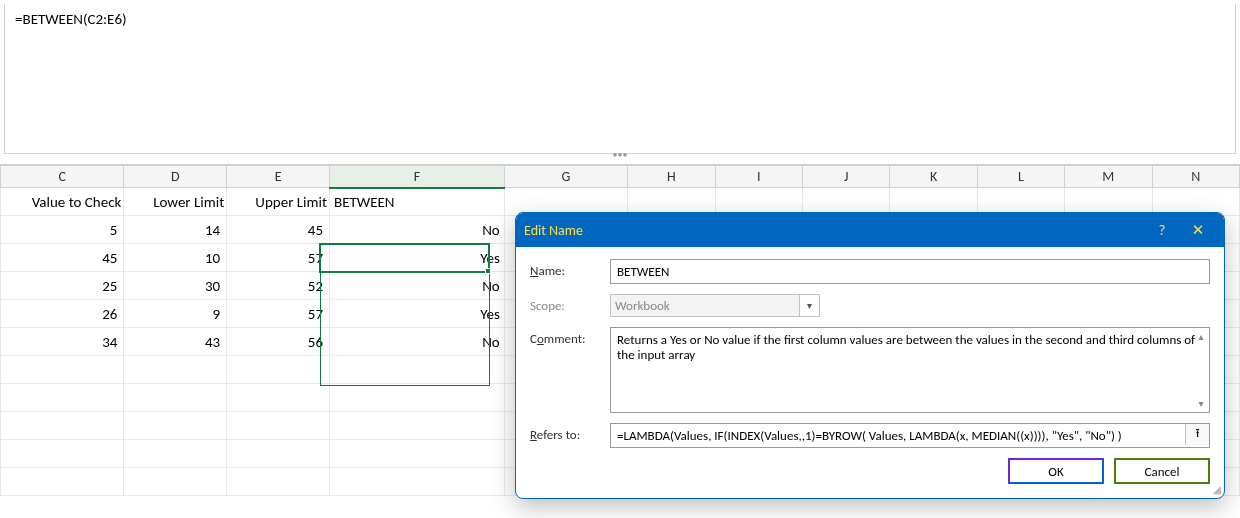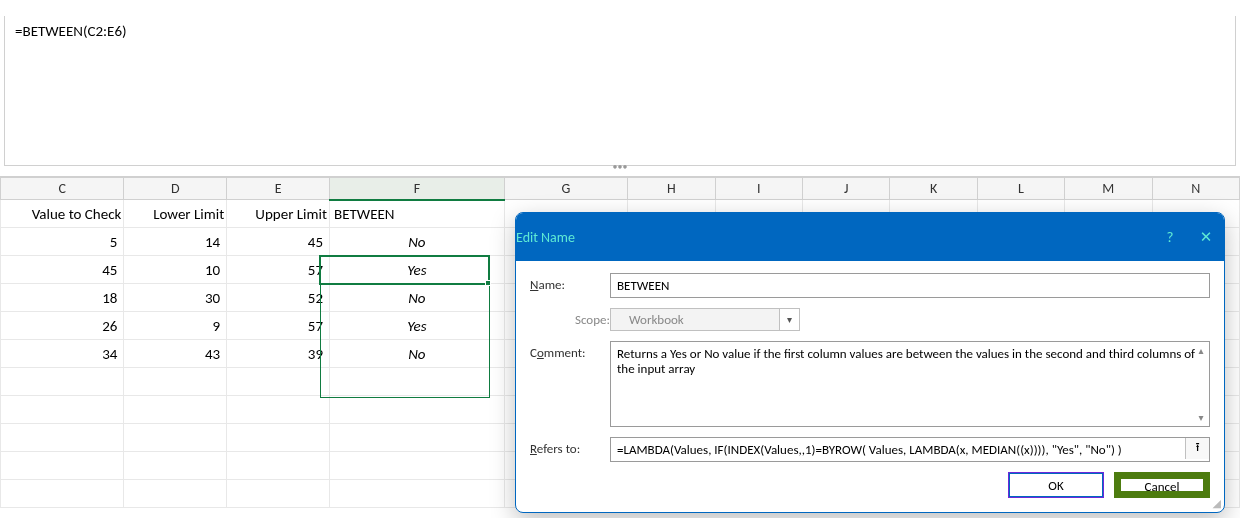--- a/index.html
+++ b/index.html
@@ -14,21 +14,21 @@
     position: relative;
   }
 
   
   .formula-bar {
     height: 150px;
     border: 1px solid #d0d0d0;
     border-top: none;
     padding: 6px 10px;
     background: #fff;
-    margin: 16px 4px 10px 4px;
+    margin: 4px 4px 10px 4px;
     font-size: 15px;
     position: relative;
   }
   .formula-bar .resize-handle {
     position: absolute;
     bottom: -7px;
     left: 50%;
     transform: translateX(-50%);
     width: 28px;
     height: 6px;
@@ -64,21 +64,21 @@
     border-bottom: 2px solid #107c41;
   }
   table.sheet td {
     border: 1px solid #e8e8e8;
     height: 28px;
     padding: 0 4px;
     vertical-align: middle;
     white-space: nowrap;
   }
   table.sheet td.num { text-align: right; padding-right: 6px; }
-  table.sheet td.txt { text-align: center; padding-left: 4px; font-style: italic; }
+  table.sheet td.txt { text-align: right; padding-left: 4px; }
   table.sheet td.hdr { text-align: left; padding-left: 4px; }
   table.sheet td.hdr.r { text-align: right; padding-right: 2px; }
 
   
   .spill-outline {
     position: absolute;
     border: 1px solid #107c41;
     pointer-events: none;
   }
   .active-cell-outline {
@@ -104,25 +104,25 @@
     width: 710px;
     background: #fff;
     border: 1px solid #0067c0;
     border-radius: 8px;
     box-shadow: 0 8px 24px rgba(0,0,0,0.25);
     font-size: 13px;
     overflow: hidden;
   }
   .dialog-title {
     background: #0067c0;
-    color: #5eead4;
-    height: 48px;
+    color: #fde047;
+    height: 34px;
     display: flex;
     align-items: center;
-    padding: 0 0;
+    padding: 0 8px;
     font-size: 14px;
   }
   .dialog-title .t { flex: 1; }
   .dialog-title .btn {
     width: 36px;
     height: 34px;
     display: flex;
     align-items: center;
     justify-content: center;
     cursor: pointer;
@@ -135,34 +135,34 @@
   .dlg-row {
     display: flex;
     align-items: flex-start;
     margin-bottom: 10px;
   }
   .dlg-label {
     width: 80px;
     padding-top: 4px;
     color: #333;
   }
-  .dlg-label.disabled { color: #888; text-align: right; }
+  .dlg-label.disabled { color: #888; }
   .dlg-label u { text-decoration: underline; }
   .dlg-field { flex: 1; }
   .txtbox {
     width: 100%;
     border: 1px solid #9a9a9a;
     padding: 4px 6px;
     font-family: inherit;
     font-size: 13px;
   }
   .selectbox {
-    width: 190px;
+    width: 210px;
     border: 1px solid #c0c0c0;
-    padding: 3px 18px;
+    padding: 3px 4px;
     font-family: inherit;
     font-size: 13px;
     background: #f3f3f3;
     color: #888;
     position: relative;
   }
   .selectbox .chev {
     position: absolute;
     right: 0;
     top: 0;
@@ -222,21 +222,21 @@
   }
   .dlg-buttons {
     display: flex;
     justify-content: flex-end;
     gap: 10px;
     margin-top: 4px;
   }
   .dlg-btn {
     min-width: 96px;
     height: 26px;
-    border: 7px solid #4d7c0f;
+    border: 2px solid #4d7c0f;
     background: #fff;
     font-family: inherit;
     font-size: 13px;
     cursor: pointer;
   }
   .dlg-btn.primary {
     border: 1px solid #6d28d9;
     box-shadow: inset 0 0 0 1px #0067c0;
   }
   .dialog-resize {
@@ -326,21 +326,21 @@
       <td></td>
       <td></td>
           <td></td>
           <td></td>
           <td></td>
           <td></td>
           <td></td>
           <td></td>
     </tr>
     <tr>
-      <td class="num">18</td>
+      <td class="num">25</td>
       <td class="num">30</td>
       <td class="num">52</td>
       <td class="txt">No</td>
       <td></td>
       <td></td>
           <td></td>
           <td></td>
           <td></td>
           <td></td>
           <td></td>
@@ -356,21 +356,21 @@
           <td></td>
           <td></td>
           <td></td>
           <td></td>
           <td></td>
           <td></td>
     </tr>
     <tr>
       <td class="num">34</td>
       <td class="num">43</td>
-      <td class="num">39</td>
+      <td class="num">56</td>
       <td class="txt">No</td>
       <td></td>
       <td></td>
           <td></td>
           <td></td>
           <td></td>
           <td></td>
           <td></td>
           <td></td>
     </tr>

